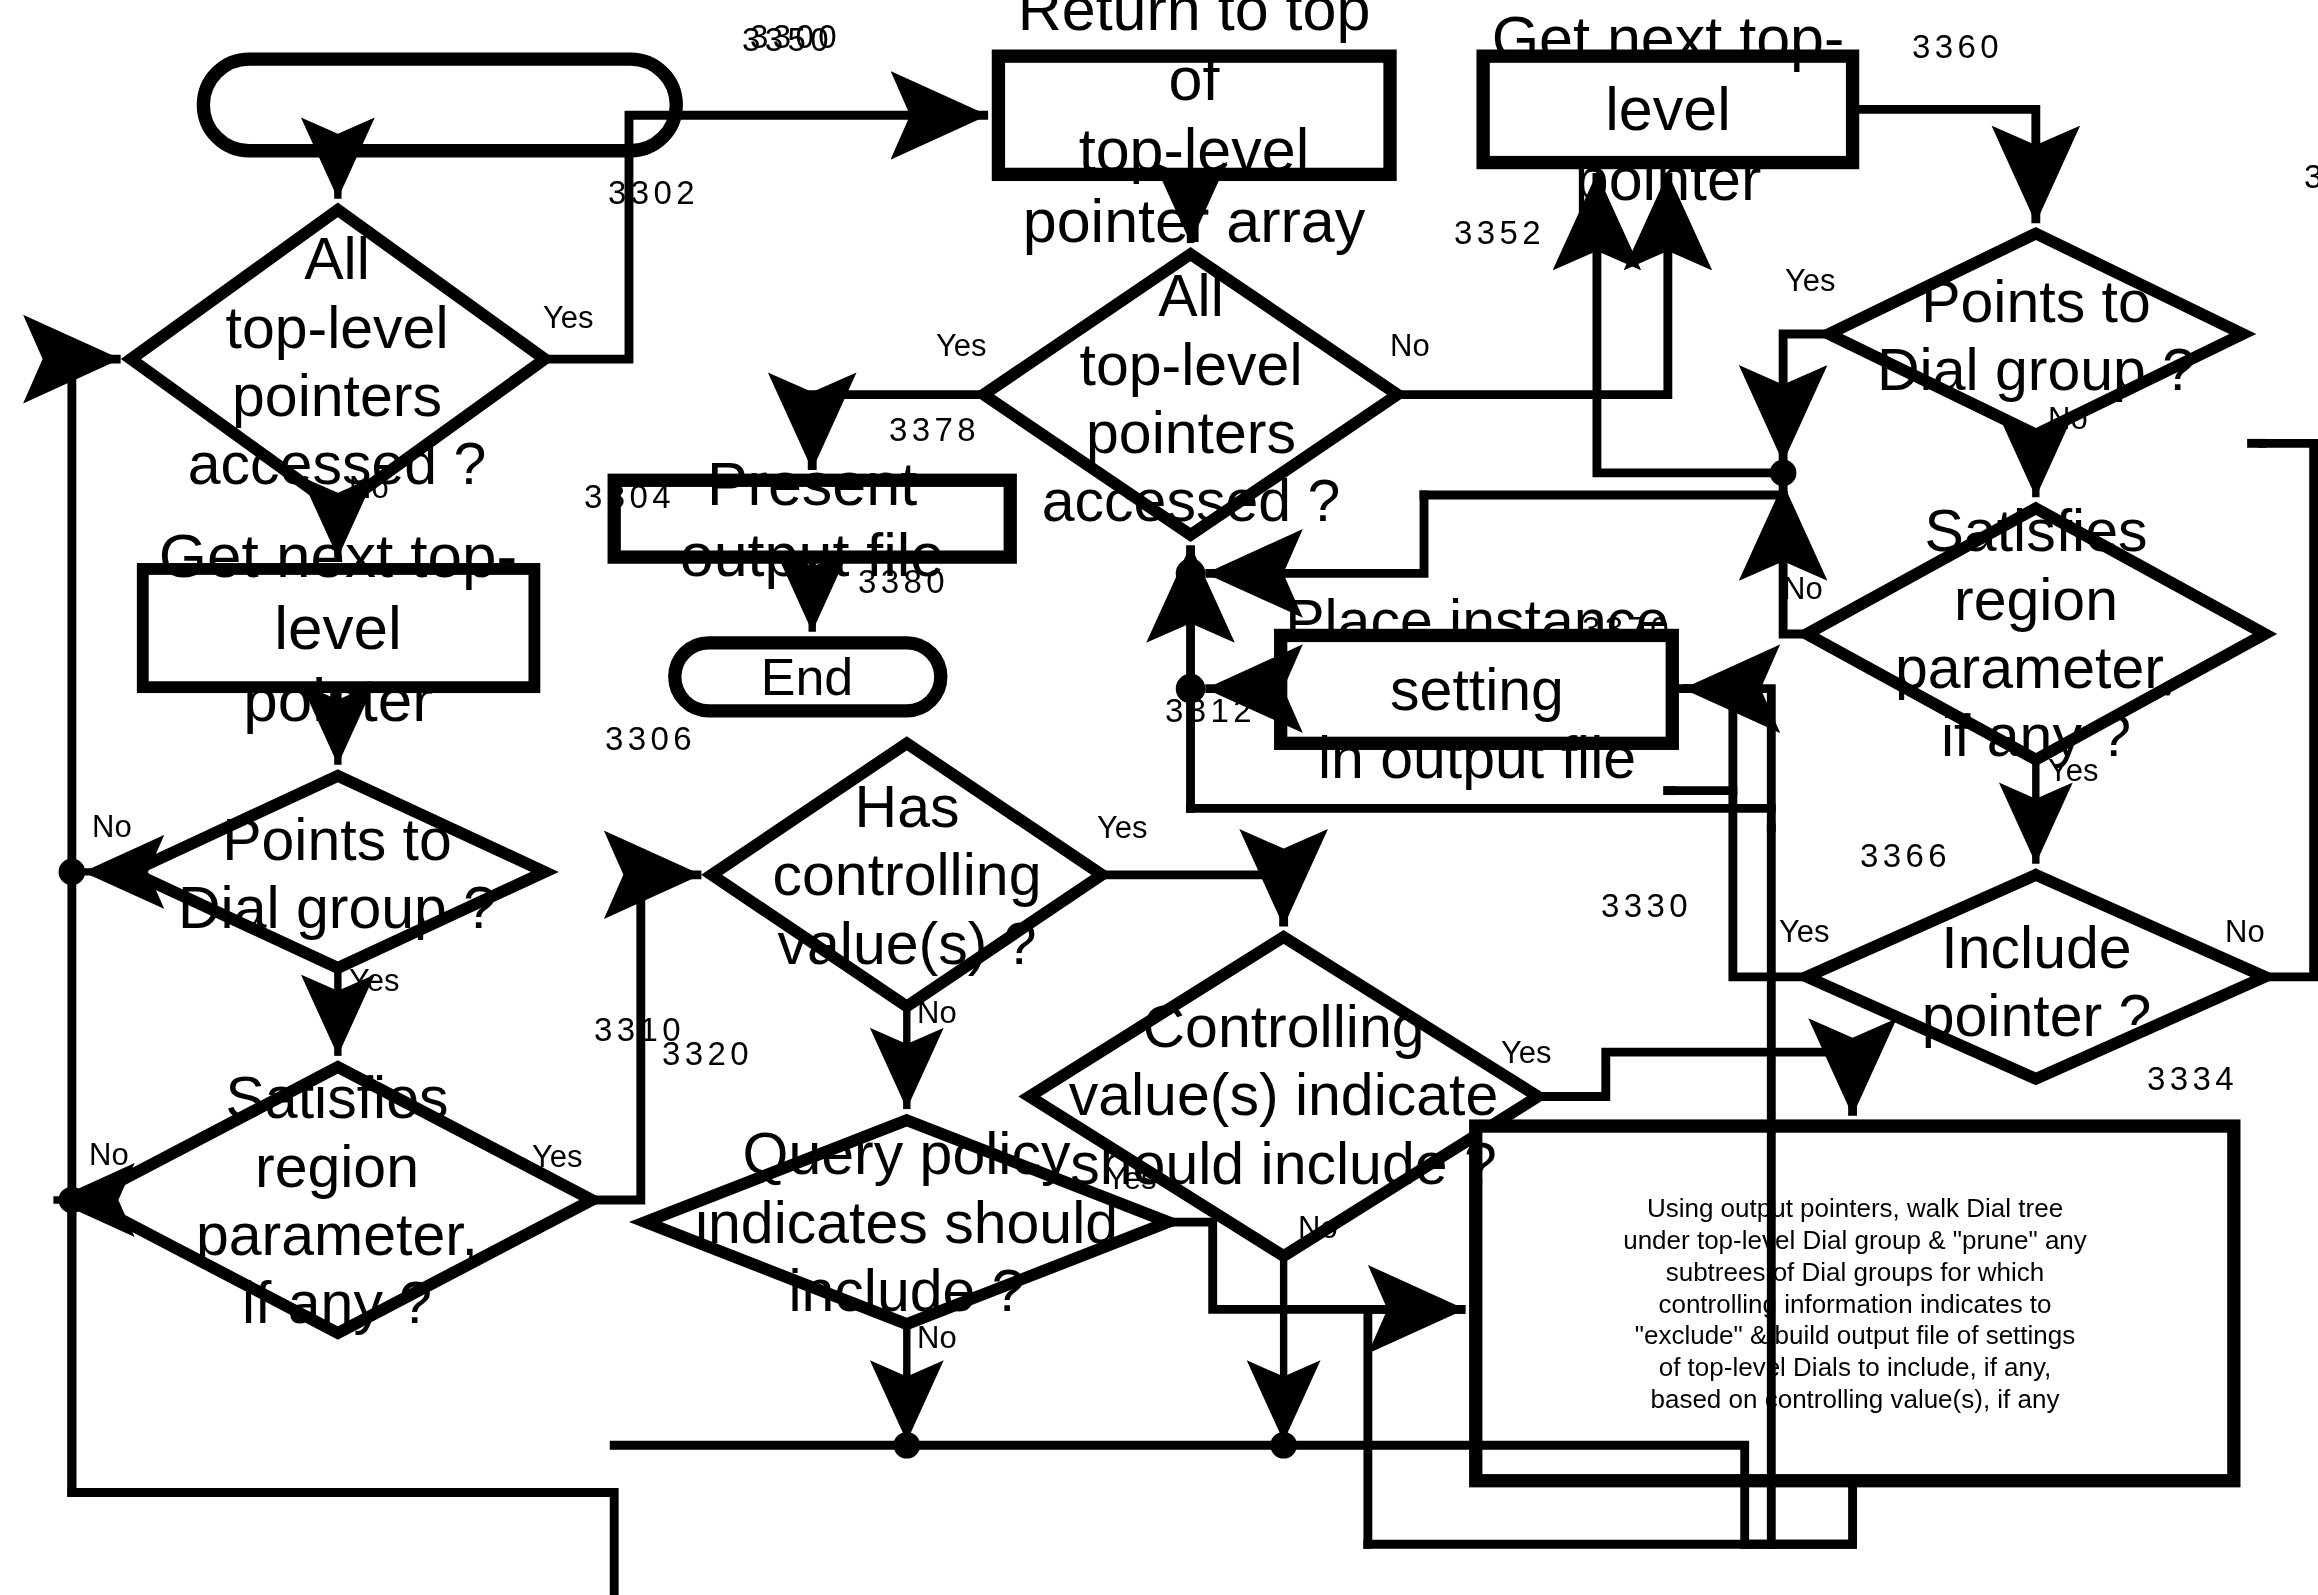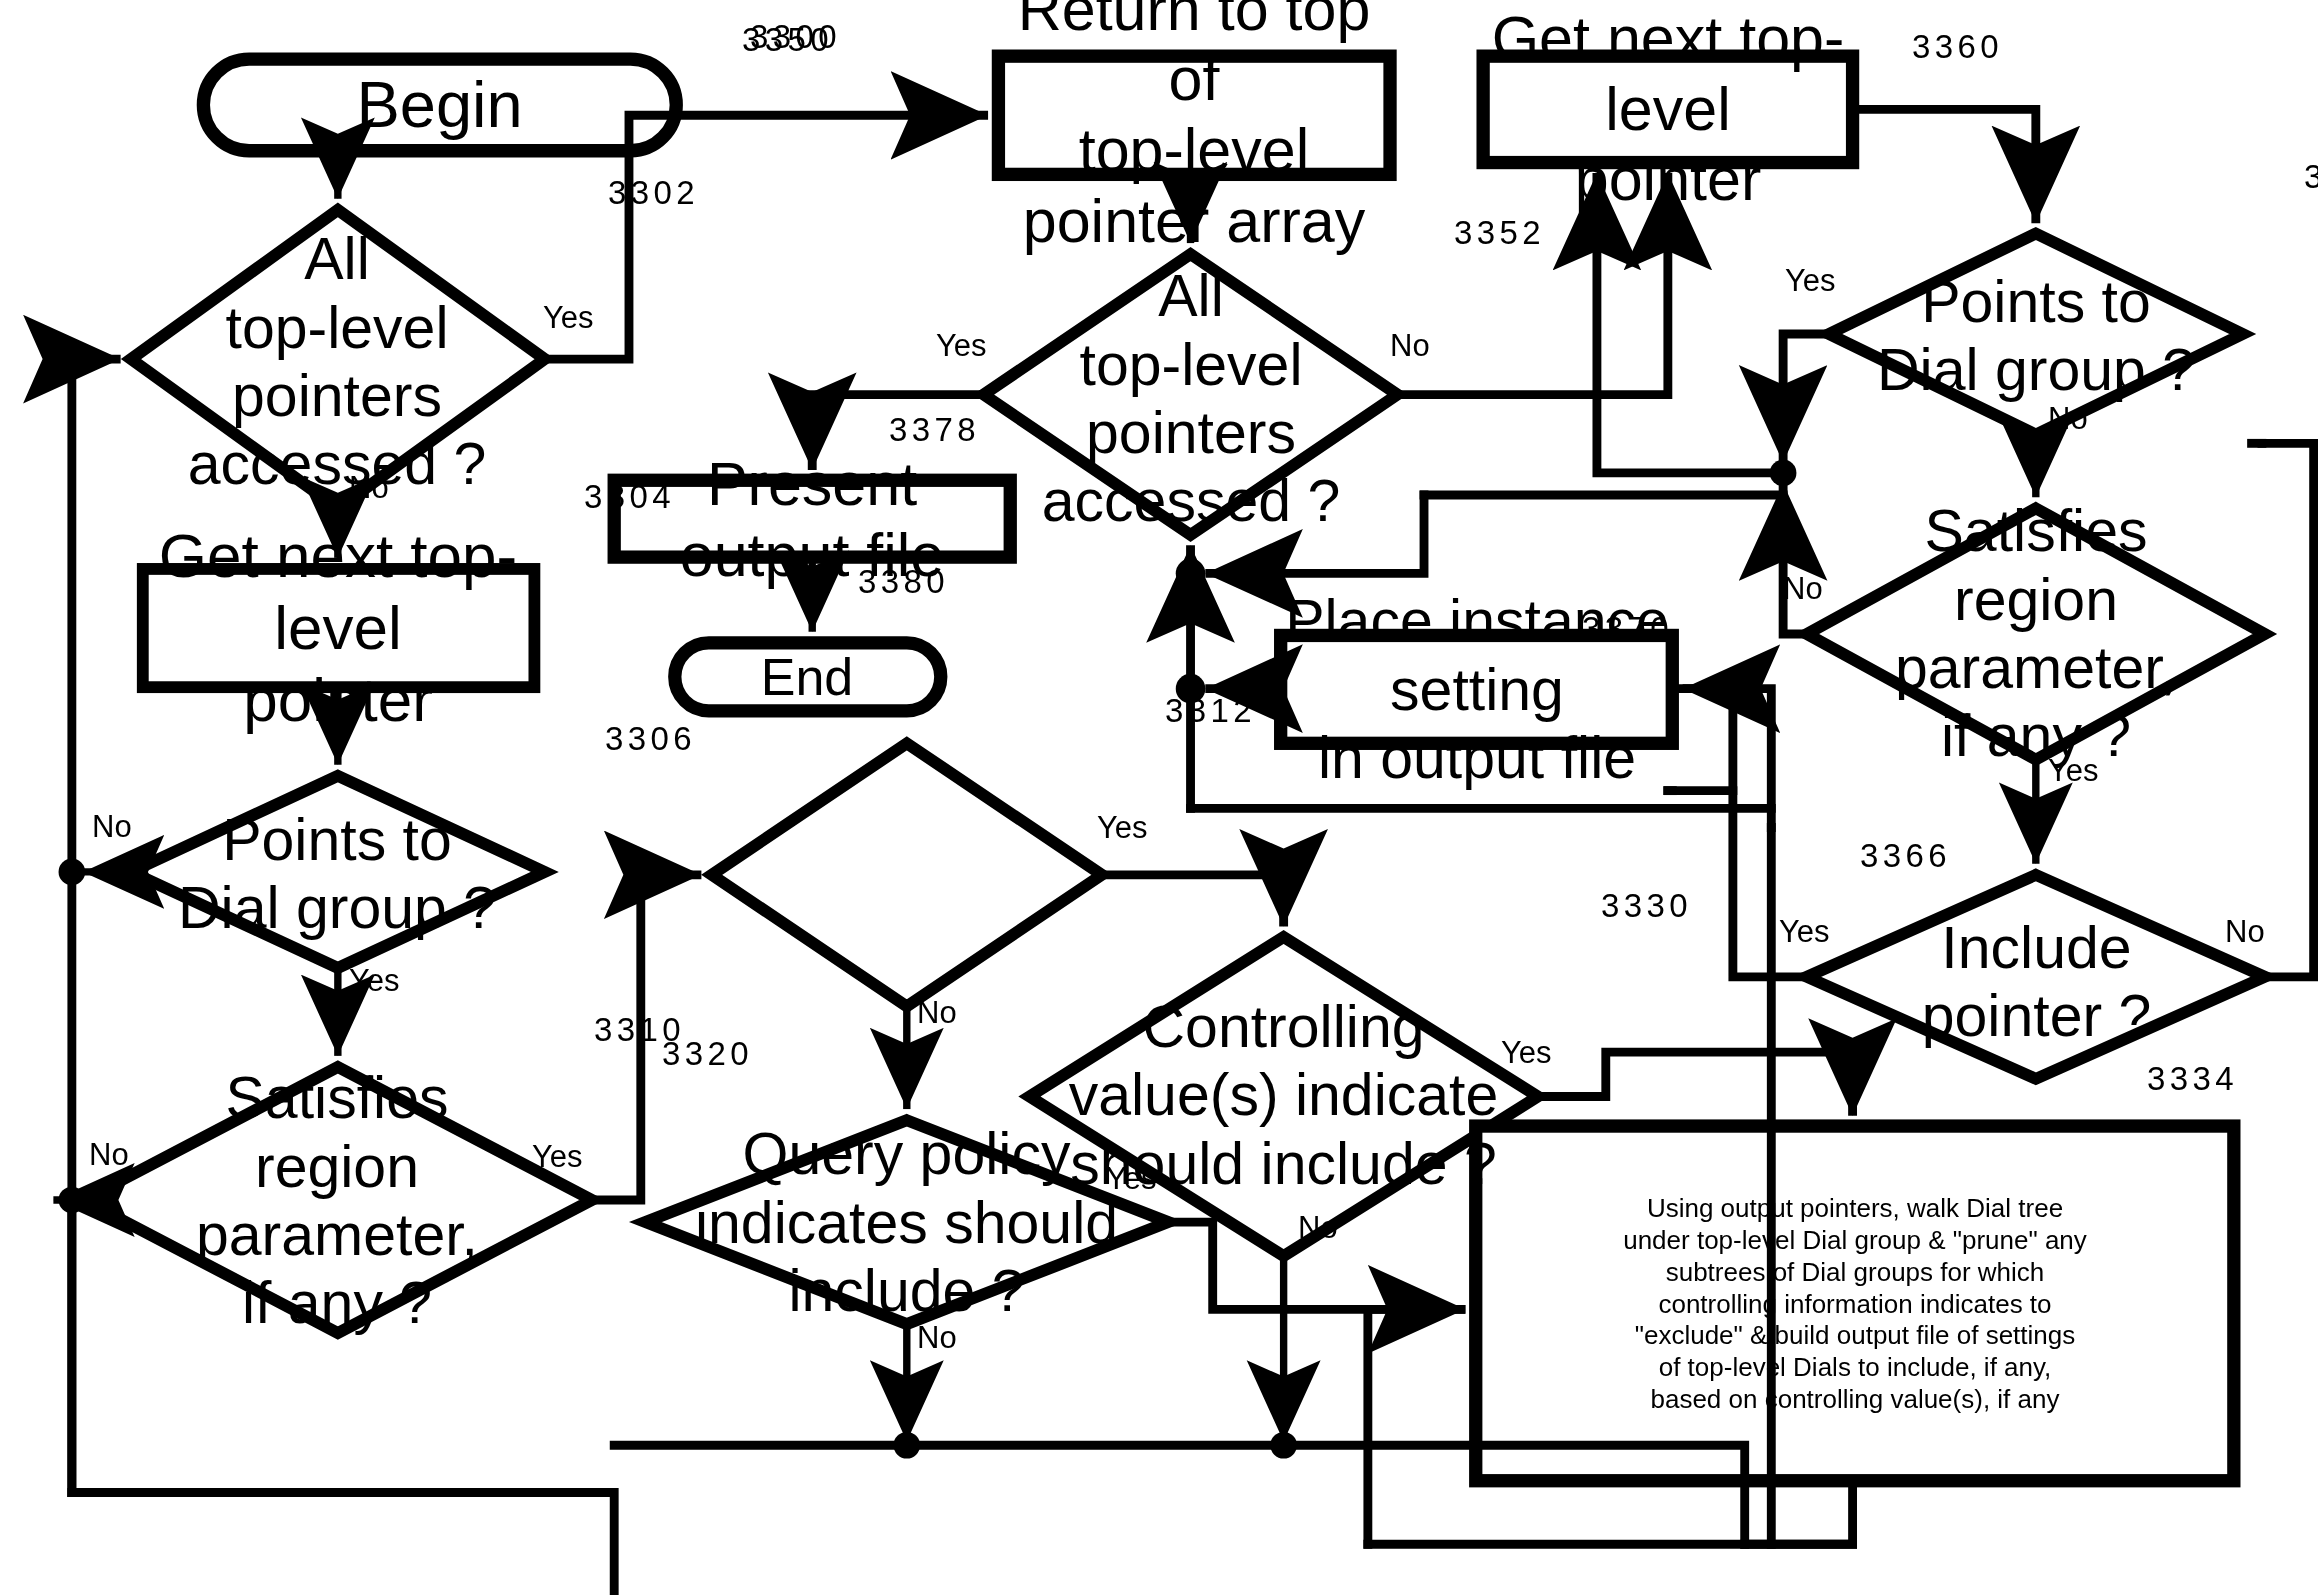--- a/index.html
+++ b/index.html
@@ -188,36 +188,38 @@
       <path d="M1131,466 L1198,466 L1198,560" stroke-width="6"></path>
       <path d="M1198,560 L1198,1045" stroke-width="6"></path>
 
       <path d="M805,547 L805,466" stroke-width="6"></path>
       <path d="M805,547 L1198,547" stroke-width="6"></path>
 
       <path d="M925,1045 L925,886 L988,886" stroke-width="6"></path>
     </g>
   </svg>
 
-  <div class="node-text" style="left: 203px; top: 59px; width: 473px; height: 92px; font-size: 65px;">Begin</div>
 
   <div class="node-text" style="left: 115px; top: 266px; width: 444px; height: 192px; font-size: 59px;">All
 top-level pointers
 accessed ?</div>
 
   <div class="node-text" style="left: 142px; top: 569px; width: 392px; height: 118px; font-size: 62px;">Get next top-level
 pointer</div>
 
   <div class="node-text" style="left: 130px; top: 806px; width: 414px; height: 136px; font-size: 59px;">Points to
 Dial group ?</div>
 
   <div class="node-text" style="left: 112px; top: 1102px; width: 450px; height: 198px; font-size: 59px;">Satisfies
 region parameter,
 if any ?</div>
 
+  <div class="node-text" style="left: 725px; top: 775px; width: 364px; height: 201px; font-size: 59px;">Has
+controlling
+value(s) ?</div>
 
   <div class="node-text" style="left: 683px; top: 1124px; width: 447px; height: 198px; font-size: 59px;">Query policy
 indicates should
 include ?</div>
 
   <div class="node-text" style="left: 1035px; top: 995px; width: 497px; height: 201px; font-size: 59px;">Controlling
 value(s) indicate
 should include ?</div>
 
   <div class="node-text big-box-text" style="left: 1483px; top: 1130px; width: 744px; height: 349px;">Using output pointers, walk Dial tree

